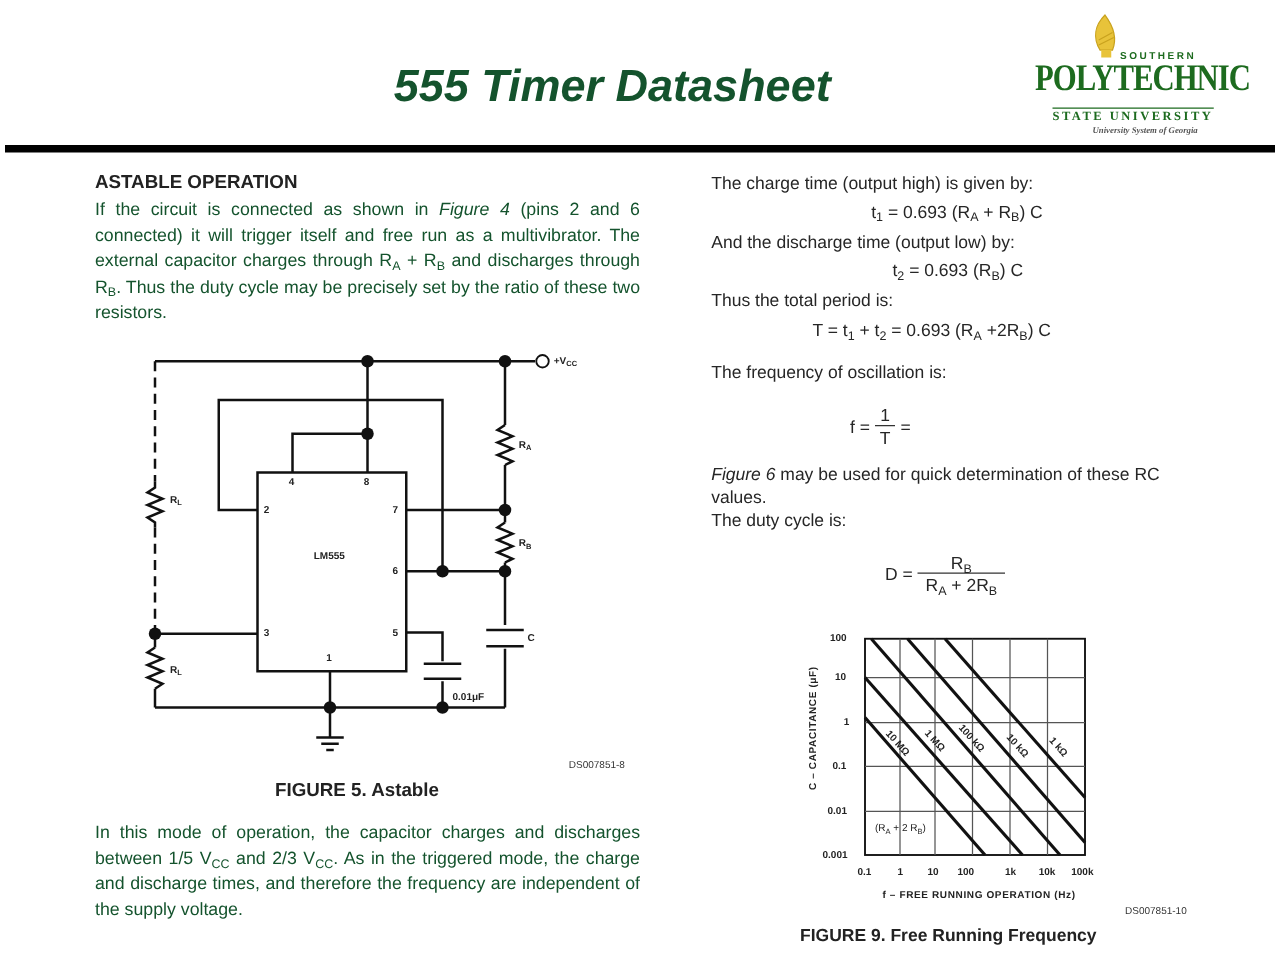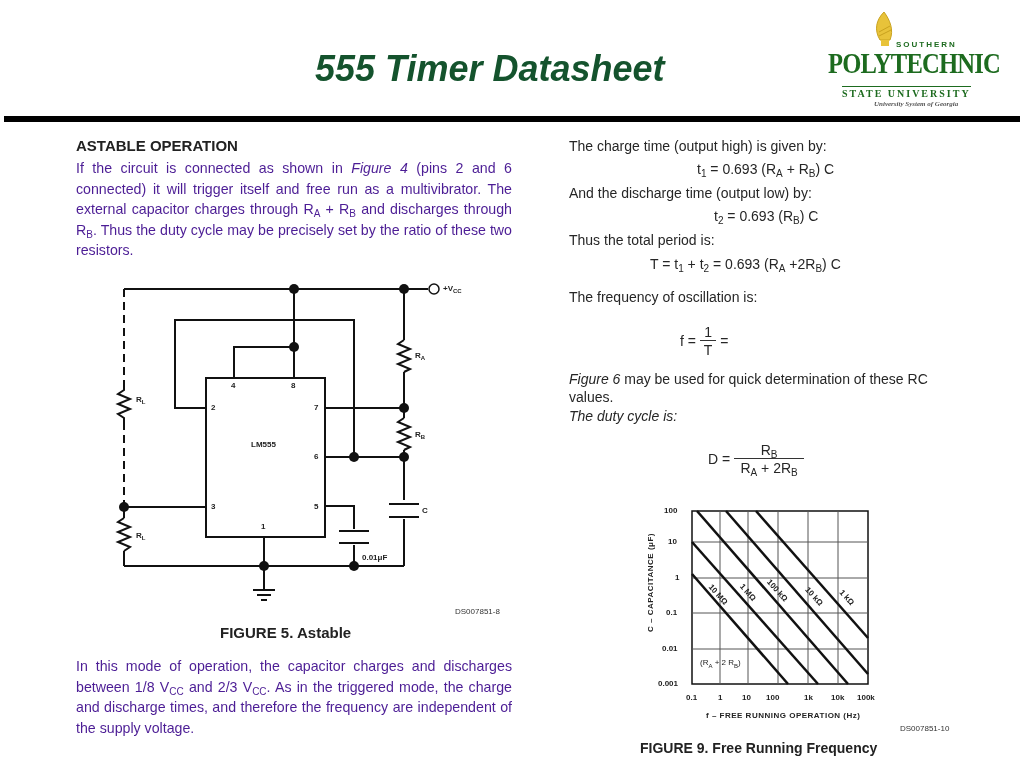--- a/index.html
+++ b/index.html
@@ -6,21 +6,21 @@
   body { width:1024px; height:768px; position:relative; overflow:hidden; font-family:"Liberation Sans", sans-serif; color:#1a1a1a; }
   .abs { position:absolute; }
   .title { left:278px; top:48px; font-size:36px; font-weight:bold; font-style:italic; color:#14532d; letter-spacing:0px; white-space:nowrap;margin-left:37px; }
   .rule { left:4px; top:116px; width:1016px; height:6px; background:#000; }
   .logo { left:828px; top:10px; width:166px; height:98px; }
   .logo .south { position:absolute; left:68px; top:30px; font-size:8px; font-weight:bold; letter-spacing:2px; color:#1d6b1f; }
   .logo .poly { position:absolute; left:0px; top:38px; font-family:"Liberation Serif", serif; font-size:30px; font-weight:bold; color:#1d6b1f; letter-spacing:-1px; transform:scaleX(0.82); transform-origin:left top; white-space:nowrap; line-height:30px; }
   .logo .state { position:absolute; left:14px; top:76px; font-family:"Liberation Serif", serif; font-size:10px; font-weight:bold; letter-spacing:2px; color:#1d6b1f; border-top:1px solid #1d6b1f; padding-top:1px; white-space:nowrap; }
   .logo .usg { position:absolute; left:46px; top:90px; font-family:"Liberation Serif", serif; font-size:7px; font-style:italic; font-weight:bold; color:#555; white-space:nowrap; }
   .h-sect { left:76px; top:137px; font-size:15px; font-weight:bold; color:#222; }
-  .para { font-size:14.2px; line-height:20.5px; color:#4c1d95; text-align:justify; }
+  .para { font-size:14.2px; line-height:20.5px; color:#14532d; text-align:justify; }
   .para sub { font-size:10px; vertical-align:-3px; line-height:0; }
   .p1 { left:76px; top:158px; width:436px; }
   .p2 { left:76px; top:656px; width:436px; }
   .fig4cap { left:220px; top:624px; font-size:15px; font-weight:bold; color:#222; }
   .fig4code { left:455px; top:607px; font-size:8px; color:#333; }
   .rtext { font-size:14px; color:#262626; white-space:nowrap; }
   .eq { font-size:14px; color:#262626; white-space:nowrap; }
   .eq sub { font-size:10px; vertical-align:-3px; line-height:0; }
   .frac { display:inline-block; vertical-align:middle; text-align:center; }
   .frac .num { display:block; padding:0 4px; }
@@ -134,37 +134,37 @@
 <div class="abs circuit-label" style="left:415px;top:351px;"><span>R</span><sub>A</sub></div>
 <div class="abs circuit-label" style="left:415px;top:430px;"><span>R</span><sub>B</sub></div>
 <div class="abs circuit-label" style="left:136px;top:395px;"><span>R</span><sub>L</sub></div>
 <div class="abs circuit-label" style="left:136px;top:531px;"><span>R</span><sub>L</sub></div>
 <div class="abs circuit-label" style="left:422px;top:506px;">C</div>
 <div class="abs circuit-label" style="left:362px;top:553px;">0.01μF</div>
 
 <div class="abs fig4code">DS007851-8</div>
 <div class="abs fig4cap">FIGURE 5. Astable</div>
 
-<div class="abs para p2"><span>In this mode of operation, the capacitor charges and discharges between 1/8 V</span><sub>CC</sub><span> and 2/3 V</span><sub>CC</sub><span>. As in the triggered mode, the charge and discharge times, and therefore the frequency are independent of the supply voltage.</span></div>
+<div class="abs para p2"><span>In this mode of operation, the capacitor charges and discharges between 1/5 V</span><sub>CC</sub><span> and 2/3 V</span><sub>CC</sub><span>. As in the triggered mode, the charge and discharge times, and therefore the frequency are independent of the supply voltage.</span></div>
 
 <div class="abs rtext" style="left:569px;top:138px;">The charge time (output high) is given by:</div>
 <div class="abs eq" style="left:697px;top:161px;"><span>t</span><sub>1</sub><span> = 0.693 (R</span><sub>A</sub><span> + R</span><sub>B</sub><span>) C</span></div>
 <div class="abs rtext" style="left:569px;top:185px;">And the discharge time (output low) by:</div>
 <div class="abs eq" style="left:714px;top:208px;"><span>t</span><sub>2</sub><span> = 0.693 (R</span><sub>B</sub><span>) C</span></div>
 <div class="abs rtext" style="left:569px;top:232px;">Thus the total period is:</div>
 <div class="abs eq" style="left:650px;top:256px;"><span>T = t</span><sub>1</sub><span> + t</span><sub>2</sub><span> = 0.693 (R</span><sub>A</sub><span> +2R</span><sub>B</sub><span>) C</span></div>
 
 <div class="abs rtext" style="left:569px;top:289px;">The frequency of oscillation is:</div>
 <div class="abs eq" style="left:680px;top:324px;">
   <span style="vertical-align:middle;">f =</span>
   <span class="frac"><span class="num">1</span><span class="den">T</span></span>
   <span style="vertical-align:middle;">=</span>
 </div>
 <div class="abs rtext" style="left:569px;top:370px;width:390px;white-space:normal;line-height:18px;"><i>Figure 6</i><span> may be used for quick determination of these RC values.</span></div>
-<div class="abs rtext" style="left:569px;top:408px;font-style:italic;">The duty cycle is:</div>
+<div class="abs rtext" style="left:569px;top:408px;">The duty cycle is:</div>
 <div class="abs eq" style="left:708px;top:442px;">
   <span style="vertical-align:middle;">D =</span>
   <span class="frac" style="min-width:70px;"><span class="num"><span>R</span><sub>B</sub></span><span class="den"><span>R</span><sub>A</sub><span> + 2R</span><sub>B</sub></span></span>
 </div>
 
 <svg class="abs" style="left:0;top:0;" width="1024" height="768">
   <g stroke="#555" stroke-width="1" fill="none">
     <rect x="692" y="511" width="176" height="173" stroke="#111" stroke-width="1.5"></rect>
     <line x1="720" y1="511" x2="720" y2="684"></line>
     <line x1="748" y1="511" x2="748" y2="684"></line>

